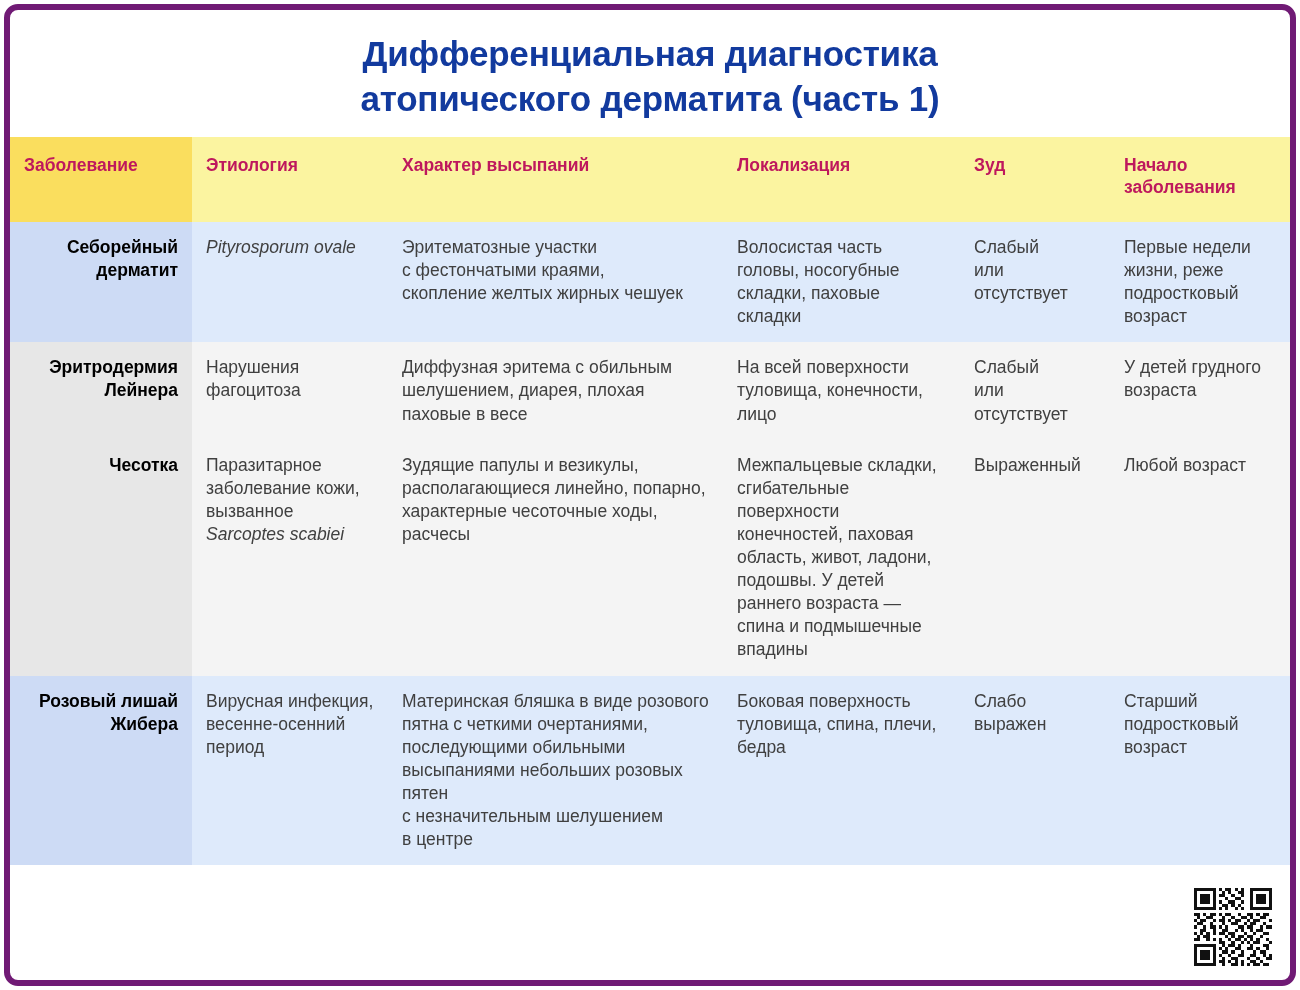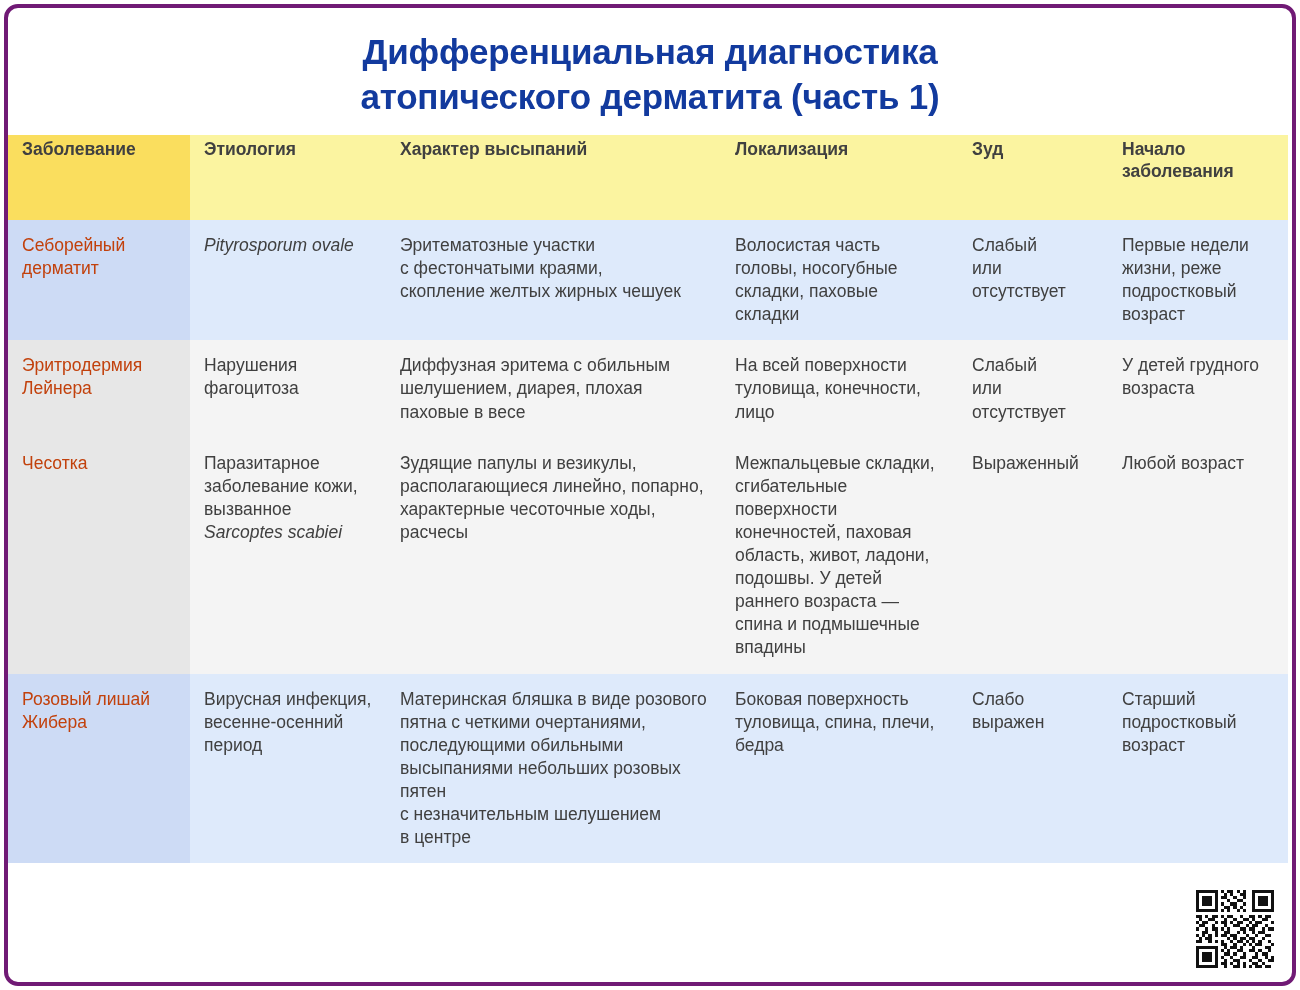--- a/index.html
+++ b/index.html
@@ -15,21 +15,21 @@
   }
 
   
   .card {
     position: absolute;
     left: 4px;
     top: 4px;
     width: 1292px;
     height: 982px;
     box-sizing: border-box;
-    border: 4px solid #701a75;
+    border: 6px solid #701a75;
     border-radius: 14px;
     background: #ffffff;
     overflow: hidden;
   }
 
   
   .title-wrap {
     height: 127px;
     display: flex;
     align-items: center;
@@ -60,43 +60,44 @@
   table.dx col.c2 { width: 335px; }
   table.dx col.c3 { width: 237px; }
   table.dx col.c4 { width: 150px; }
   table.dx col.c5 { width: 180px; }
 
   thead th {
     text-align: left;
     vertical-align: top;
     font-size: 17.5px;
     font-weight: bold;
-    color: #404040;
+    color: #be185d;
     background: #FBF4A0;
-    padding: 3px 14px 17px 14px;
+    padding: 17px 14px 17px 14px;
     height: 85px;
     box-sizing: border-box;
     line-height: 1.28;
   }
   thead th.first {
     background: #FADE5E;
     padding-left: 14px;
   }
 
   tbody td {
     vertical-align: top;
     font-size: 17.5px;
     color: #404040;
     line-height: 1.32;
     padding: 14px 14px 14px 14px;
     box-sizing: border-box;
   }
   tbody td.name {
-    font-weight: normal;
-    color: #c2410c;
+    font-weight: bold;
+    color: #000000;
+    text-align: right;
   }
   tbody tr.blue td { background: #DEEAFB; }
   tbody tr.blue td.name { background: #CDDBF5; }
   tbody tr.gray td { background: #F4F4F4; margin-left: 46px; }
   tbody tr.gray td.name { background: #E7E7E7; }
 
   .ital { font-style: italic; }
 
   
   .qr {

